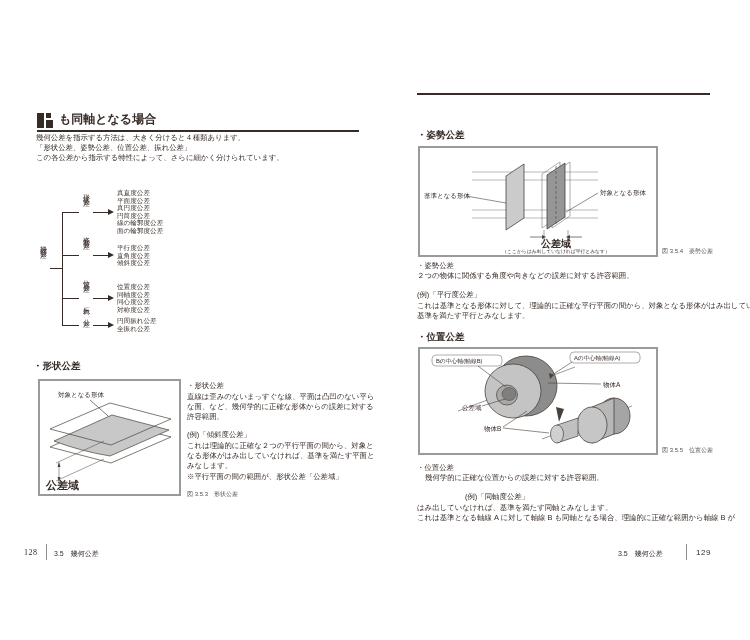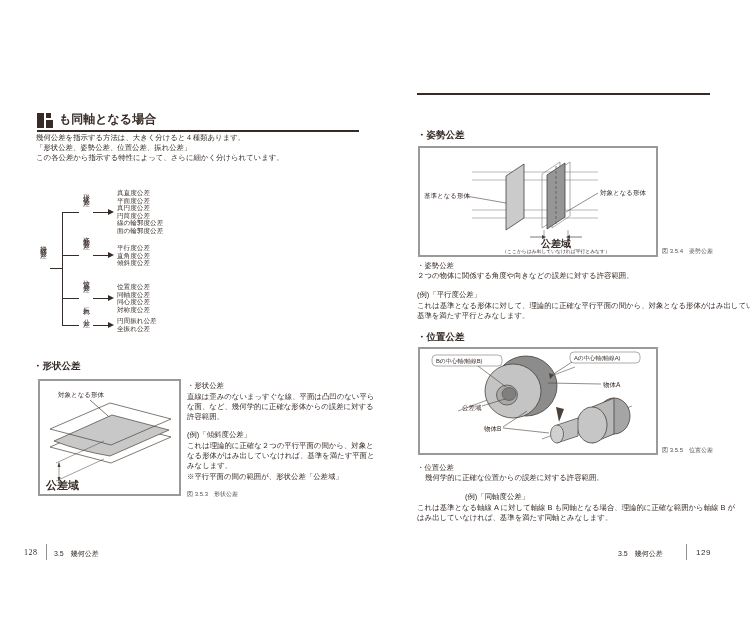--- a/index.html
+++ b/index.html
@@ -205,22 +205,22 @@
         <line x1="83" y1="78" x2="107" y2="62" stroke="#4a4038" stroke-width="0.6"></line>
         <line x1="83" y1="79" x2="129" y2="84" stroke="#4a4038" stroke-width="0.6"></line>
       </svg>
     </div>
     <div class="fig-caption abs" style="left:287px;top:446px;">図 3.5.5　位置公差</div>
 
     <div class="body-line abs" style="left:42px;top:463px;">・位置公差</div>
     <div class="body-line abs" style="left:50px;top:473px;text-align:center;">幾何学的に正確な位置からの誤差に対する許容範囲。</div>
     <div class="body-line abs" style="left:42px;top:492px;margin-left:48px;">(例)「同軸度公差」</div>
     <div class="abs" style="left:42px;top:503px;">
+      <div class="body-line">はみ出していなければ、基準を満たす同軸とみなします。</div>
       <div class="body-line">これは基準となる軸線 A に対して軸線 B も同軸となる場合、理論的に正確な範囲から軸線 B が</div>
-      <div class="body-line">はみ出していなければ、基準を満たす同軸とみなします。</div>
     </div>
 
     <div class="abs footer-label" style="left:243px;top:549px;white-space:nowrap;">3.5　幾何公差</div>
     <div class="footer-div" style="left:311px;top:544px;"></div>
     <div class="abs footer-num" style="left:321px;top:548px;text-align:right;">129</div>
   </div>
 
 </div>
 
 </body></html>

